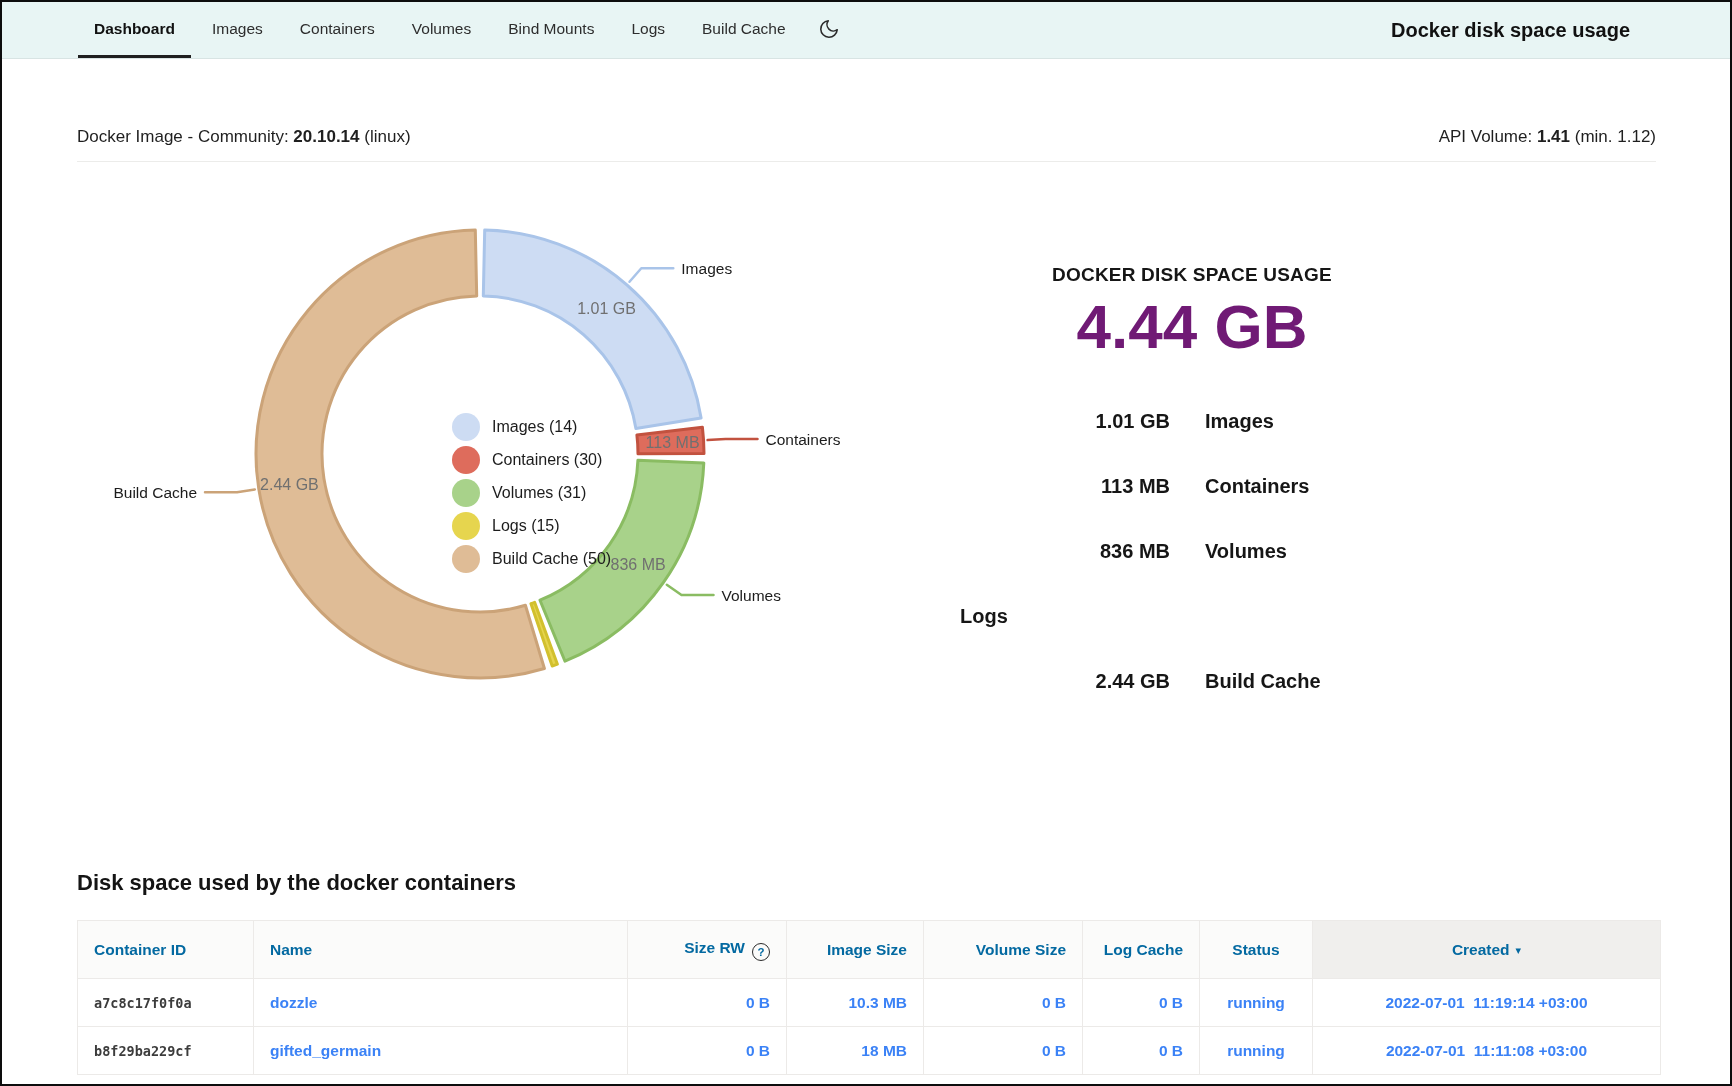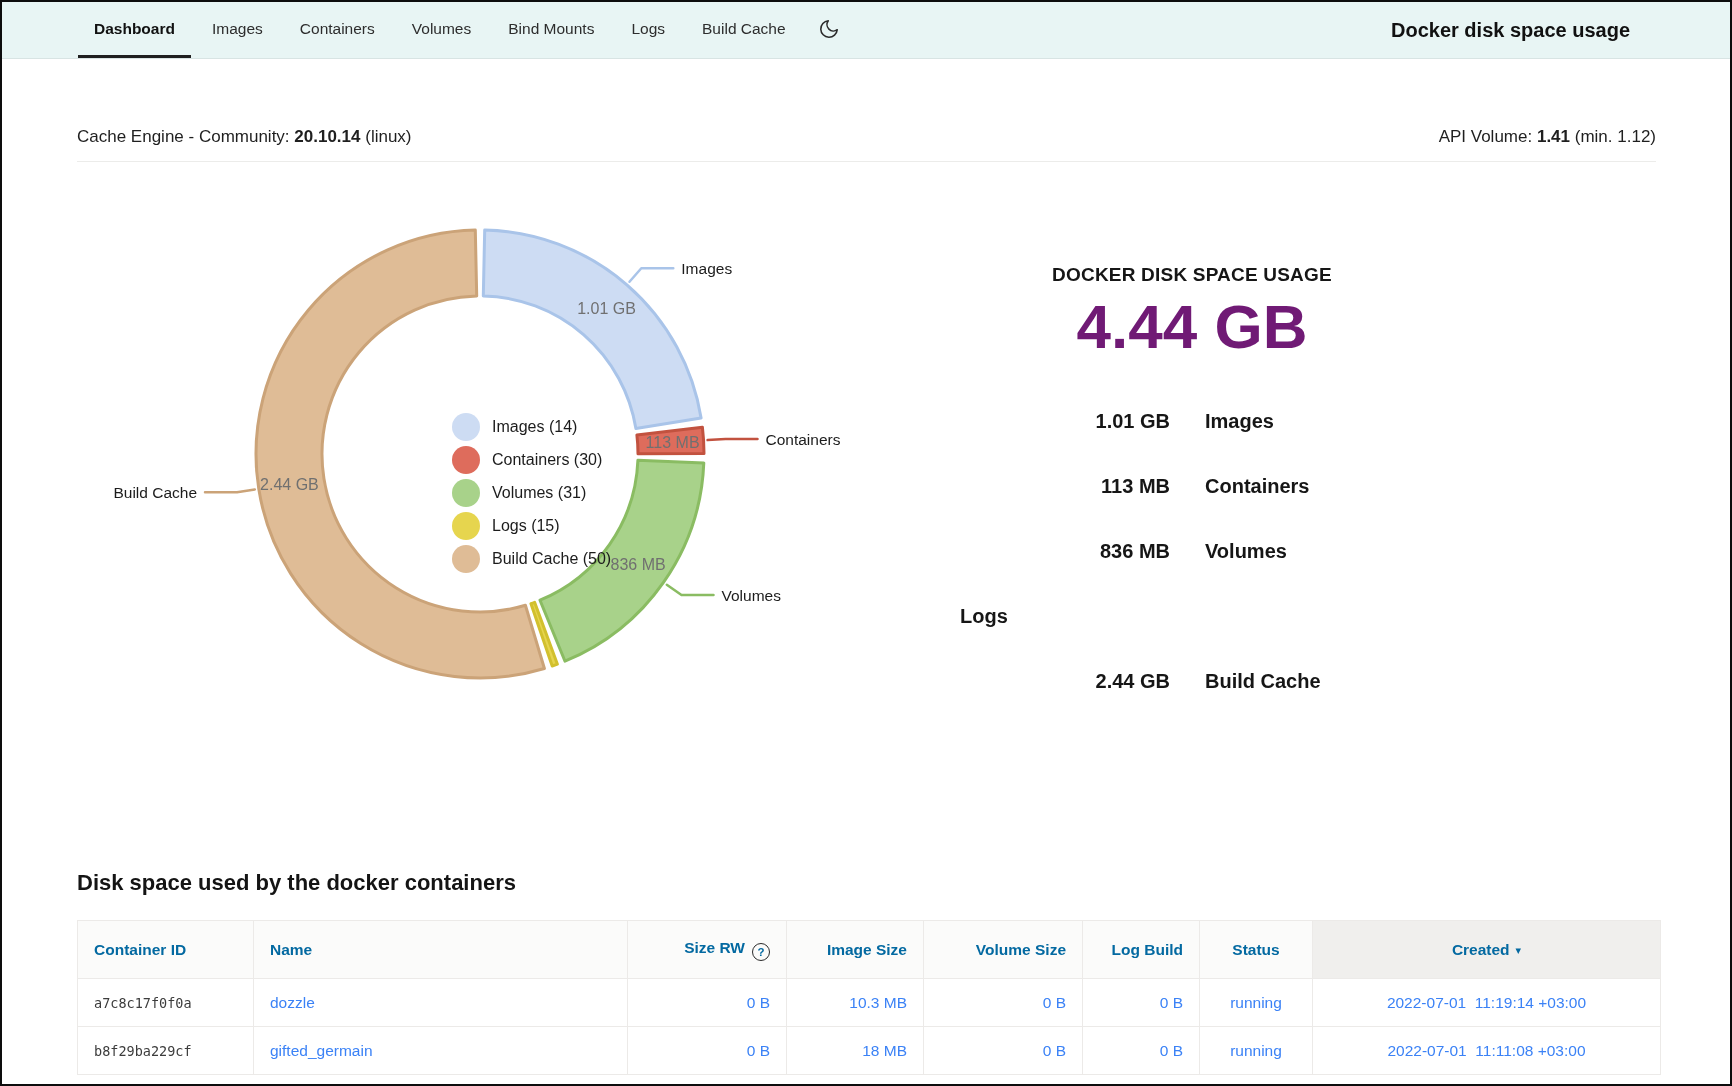--- a/index.html
+++ b/index.html
@@ -64,21 +64,21 @@
     display: grid; grid-template-columns: 210px auto; column-gap: 35px;
     justify-content: start; line-height: 65px;
     font-size: 20px; font-weight: bold; color: #161616;
   }
   .summary-size { text-align: right; }
   .summary-cat  { text-align: left; }
   
   .section-title { margin: 128px 74px 0 75px; font-size: 22px; font-weight: bold; color: #141414; }
   .table-wrap { margin: 24px 74px 0 75px; }
   table { width: 100%; border-collapse: collapse; table-layout: fixed; font-size: 15.5px; }
-  th, td { border: 1px solid #eceae8; overflow: hidden; white-space: nowrap; }
+  th, td { border: 1px solid #eceae8; overflow: hidden; white-space: nowrap; font-weight: bold; }
   table { border: 1px solid #e2e2e0; }
   thead th { height: 58px; background: #fbfbfa; font-weight: bold; color: #0369a1; }
   thead th.sorted { background: #f0efed; }
   tbody td { height: 48px; color: #3b82f6; }
   .al { text-align: left; padding-left: 16px; }
   .ar { text-align: right; padding-right: 16px; }
   .ac { text-align: center; }
   td.mono { font-family: "DejaVu Sans Mono", "Liberation Mono", monospace; font-size: 13.5px; color: #3c3c3c; }
   td.pre { white-space: pre; }
   .qmark {
@@ -107,21 +107,21 @@
       <svg width="22" height="22" viewBox="0 0 24 24" fill="none" stroke="#2b2b2b" stroke-width="1.7" stroke-linejoin="round">
         <path d="M21 12.79A9 9 0 1 1 11.21 3 7 7 0 0 0 21 12.79z"></path>
       </svg>
     </span>
   </button>
   <div class="app-title">Docker disk space usage</div>
 </header>
 
 <div class="engine-row">
   <div>
-    <span>Cache Engine - Community:</span>
+    <span>Docker Image - Community:</span>
     <b>20.10.14</b>
     <span>(linux)</span>
   </div>
   <div>
     <span>API Volume:</span>
     <b>1.41</b>
     <span>(min. 1.12)</span>
   </div>
 </div>
 <div class="divider"></div>
@@ -209,21 +209,21 @@
         <col style="width: 113px;">
         <col style="width: 348px;">
       </colgroup>
     <thead>
         <tr>
           <th class="al"><span>Container ID</span></th>
           <th class="al"><span>Name</span></th>
           <th class="ar"><span>Size RW</span><span class="qmark">?</span></th>
           <th class="ar"><span>Image Size</span></th>
           <th class="ar"><span>Volume Size</span></th>
-          <th class="ar"><span>Log Build</span></th>
+          <th class="ar"><span>Log Cache</span></th>
           <th class="ac"><span>Status</span></th>
           <th class="ac sorted"><span>Created</span><span class="caret">▾</span></th>
         </tr>
       </thead>
     <tbody>
         <tr>
           <td class="al mono">a7c8c17f0f0a</td>
           <td class="al">dozzle</td>
           <td class="ar">0 B</td>
           <td class="ar">10.3 MB</td>

